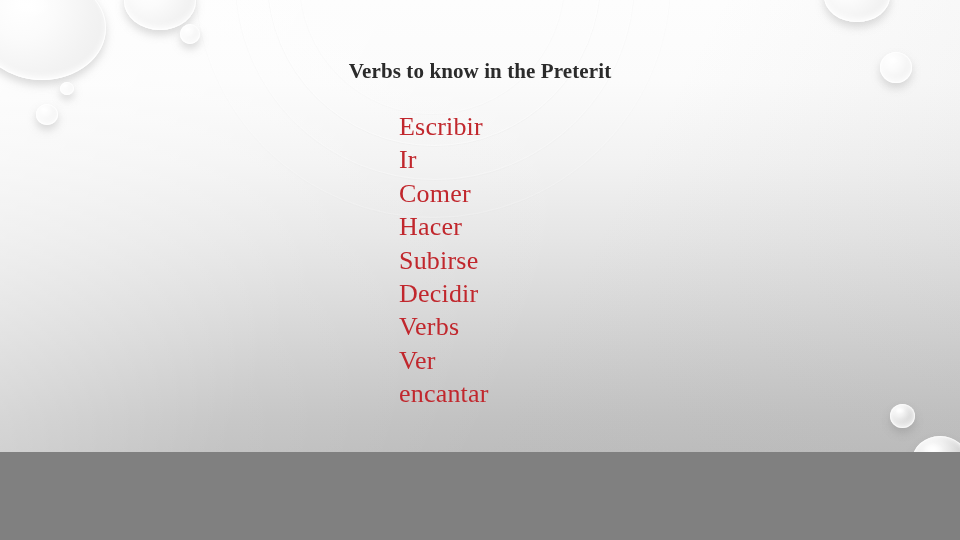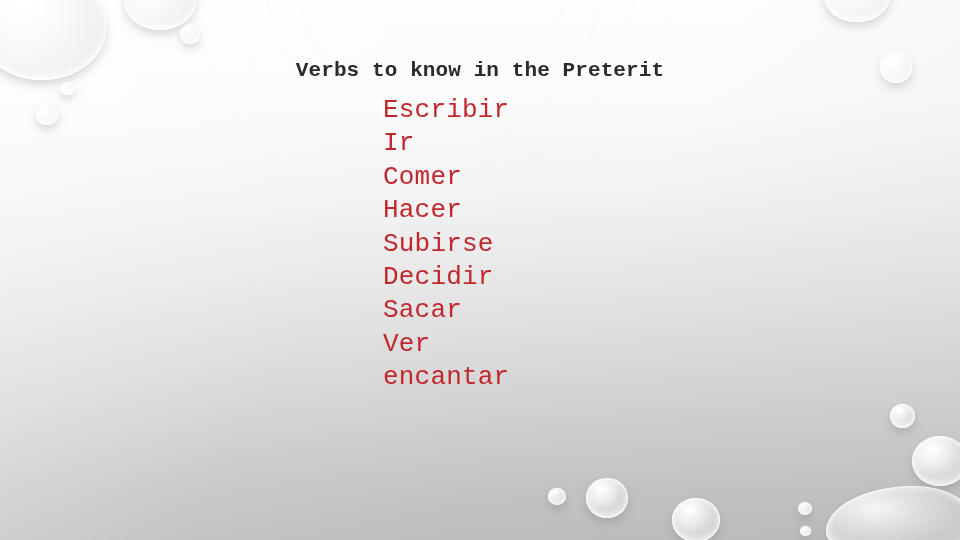--- a/index.html
+++ b/index.html
@@ -4,23 +4,23 @@
 <style>
   html, body {
     margin: 0;
     padding: 0;
     background: #808080;
   }
 
   .slide {
     position: relative;
     width: 960px;
-    height: 540px;
+    height: 452px;
     overflow: hidden;
-    font-family: Liberation Mono, monospace;
+    font-family: Liberation Serif, serif;
     
     background:
       linear-gradient(to bottom,
         #fdfdfd 0%,
         #fbfbfb 18%,
         #f2f2f2 36%,
         #e6e6e6 52%,
         #d8d8d8 68%,
         #cbcbcb 82%,
         #c2c2c2 92%,
@@ -114,21 +114,21 @@
     line-height: 26px;
     color: #2b2b2b;
     letter-spacing: 0.1px;
     white-space: nowrap;
   }
 
   .verb-list {
     position: absolute;
     left: 383px;
     top: 94px;
-    margin: 0;
+    margin: 16px;
     padding: 0;
     list-style: none;
   }
   .verb-list li {
     font-size: 26px;
     line-height: 33.4px;
     color: #c1272d;
     letter-spacing: 0.2px;
     white-space: nowrap;
   }
@@ -169,18 +169,18 @@
 
   <h1 class="title">Verbs to know in the Preterit</h1>
 
   <ul class="verb-list">
     <li>Escribir</li>
     <li>Ir</li>
     <li>Comer</li>
     <li>Hacer</li>
     <li>Subirse</li>
     <li>Decidir</li>
-    <li>Sacar</li>
+    <li>Verbs</li>
     <li>Ver</li>
     <li>encantar</li>
   </ul>
 
 </div>
 
 </body></html>

